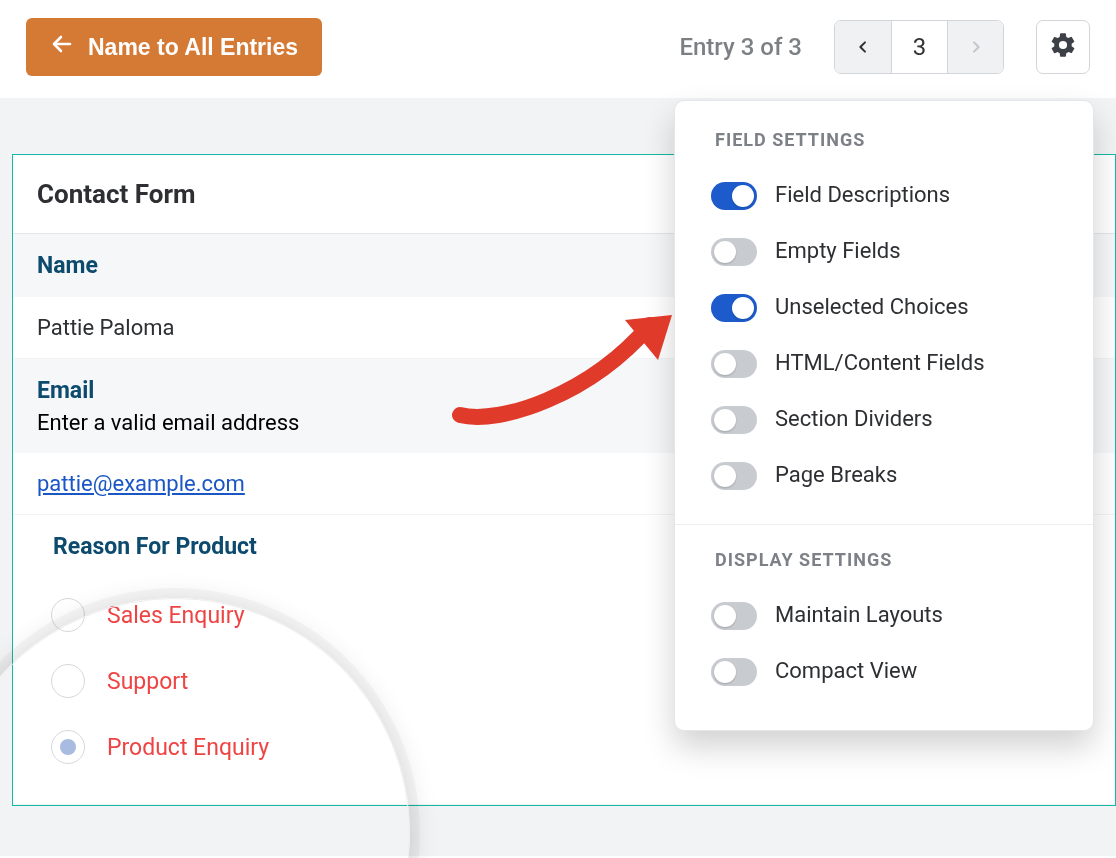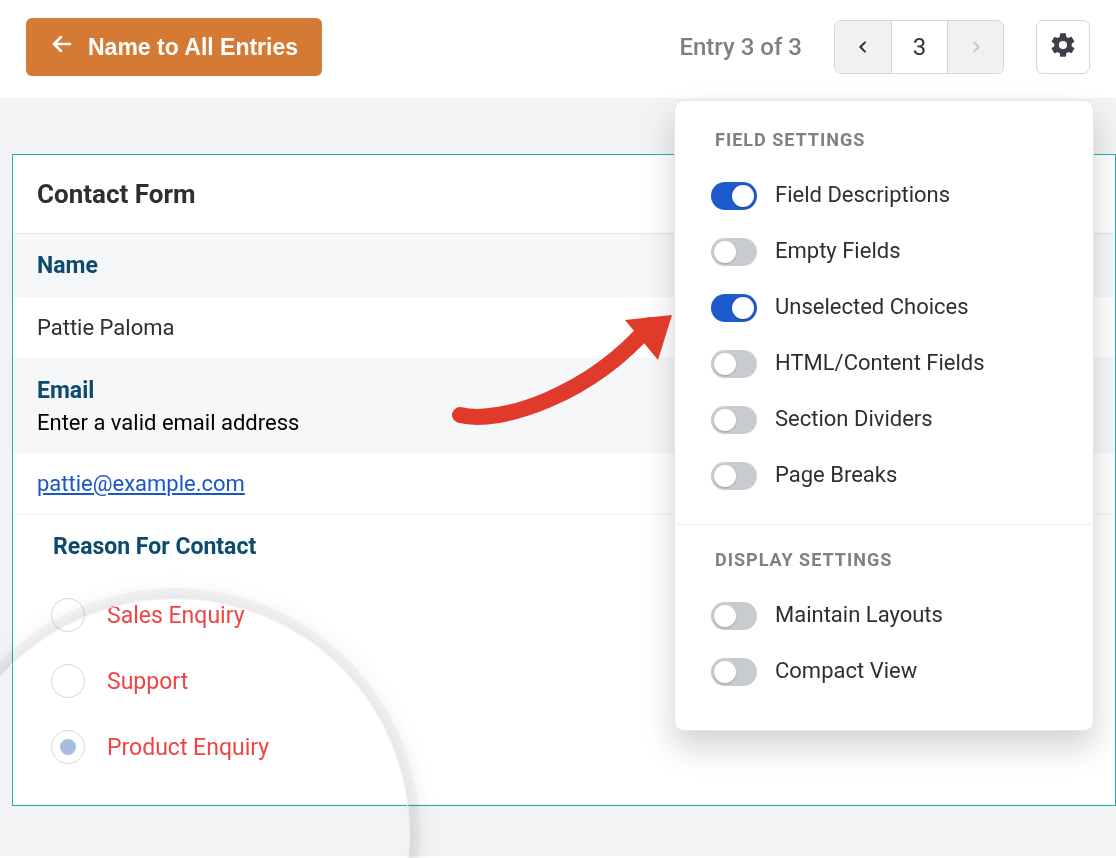--- a/index.html
+++ b/index.html
@@ -288,21 +288,21 @@
         <div class="field-label">Email</div>
         <div class="field-sublabel">Enter a valid email address</div>
       </div>
       <div class="field-value-row">
         <a href="#">pattie@example.com</a>
       </div>
     </div>
 
     <div class="field-row">
       <div class="field-label-row" style="background:#fff; padding-bottom:4px; padding-left:40px;">
-        <div class="field-label">Reason For Contact</div>
+        <div class="field-label">Reason For Product</div>
       </div>
       <div class="choice-list" id="choices" style="padding-left:38px;">
           <div class="choice">
             <div class="radio"></div>
             <span>Sales Enquiry</span>
           </div>
           <div class="choice">
             <div class="radio"></div>
             <span>Support</span>
           </div>

